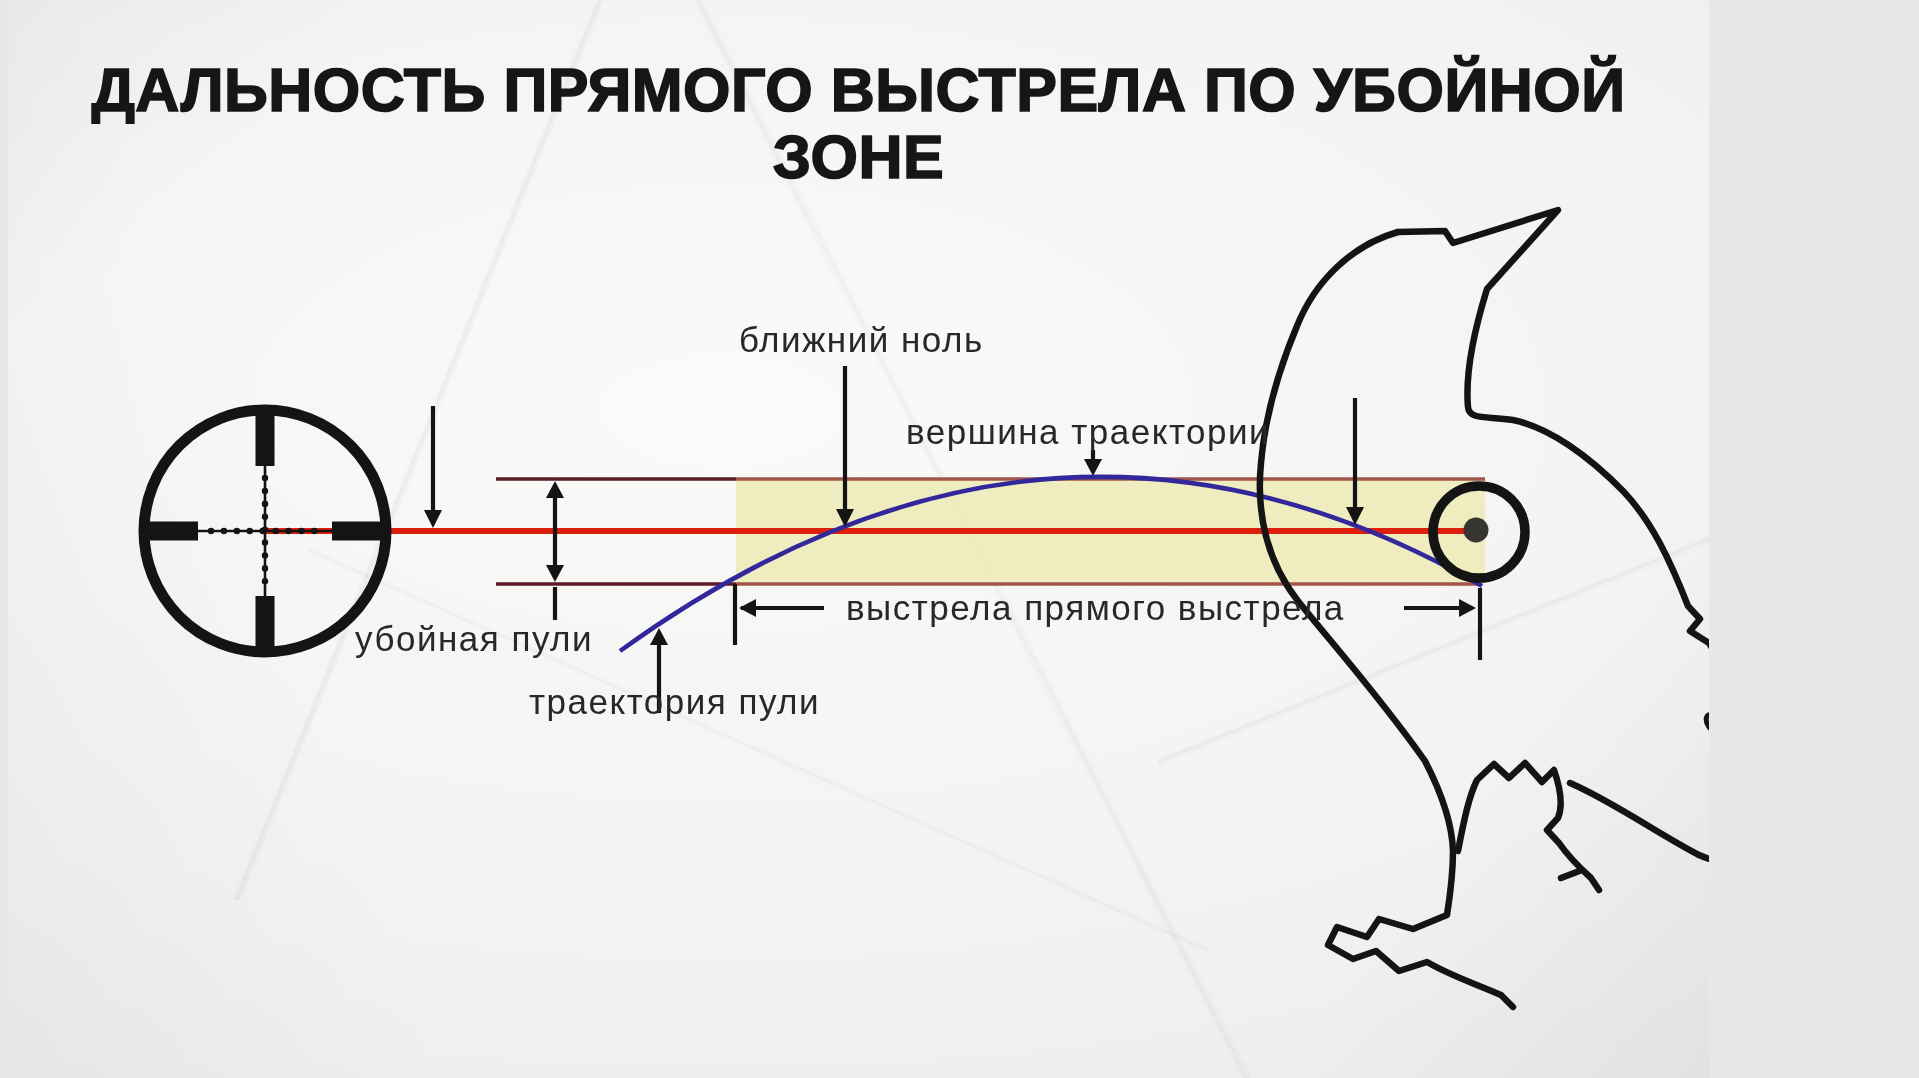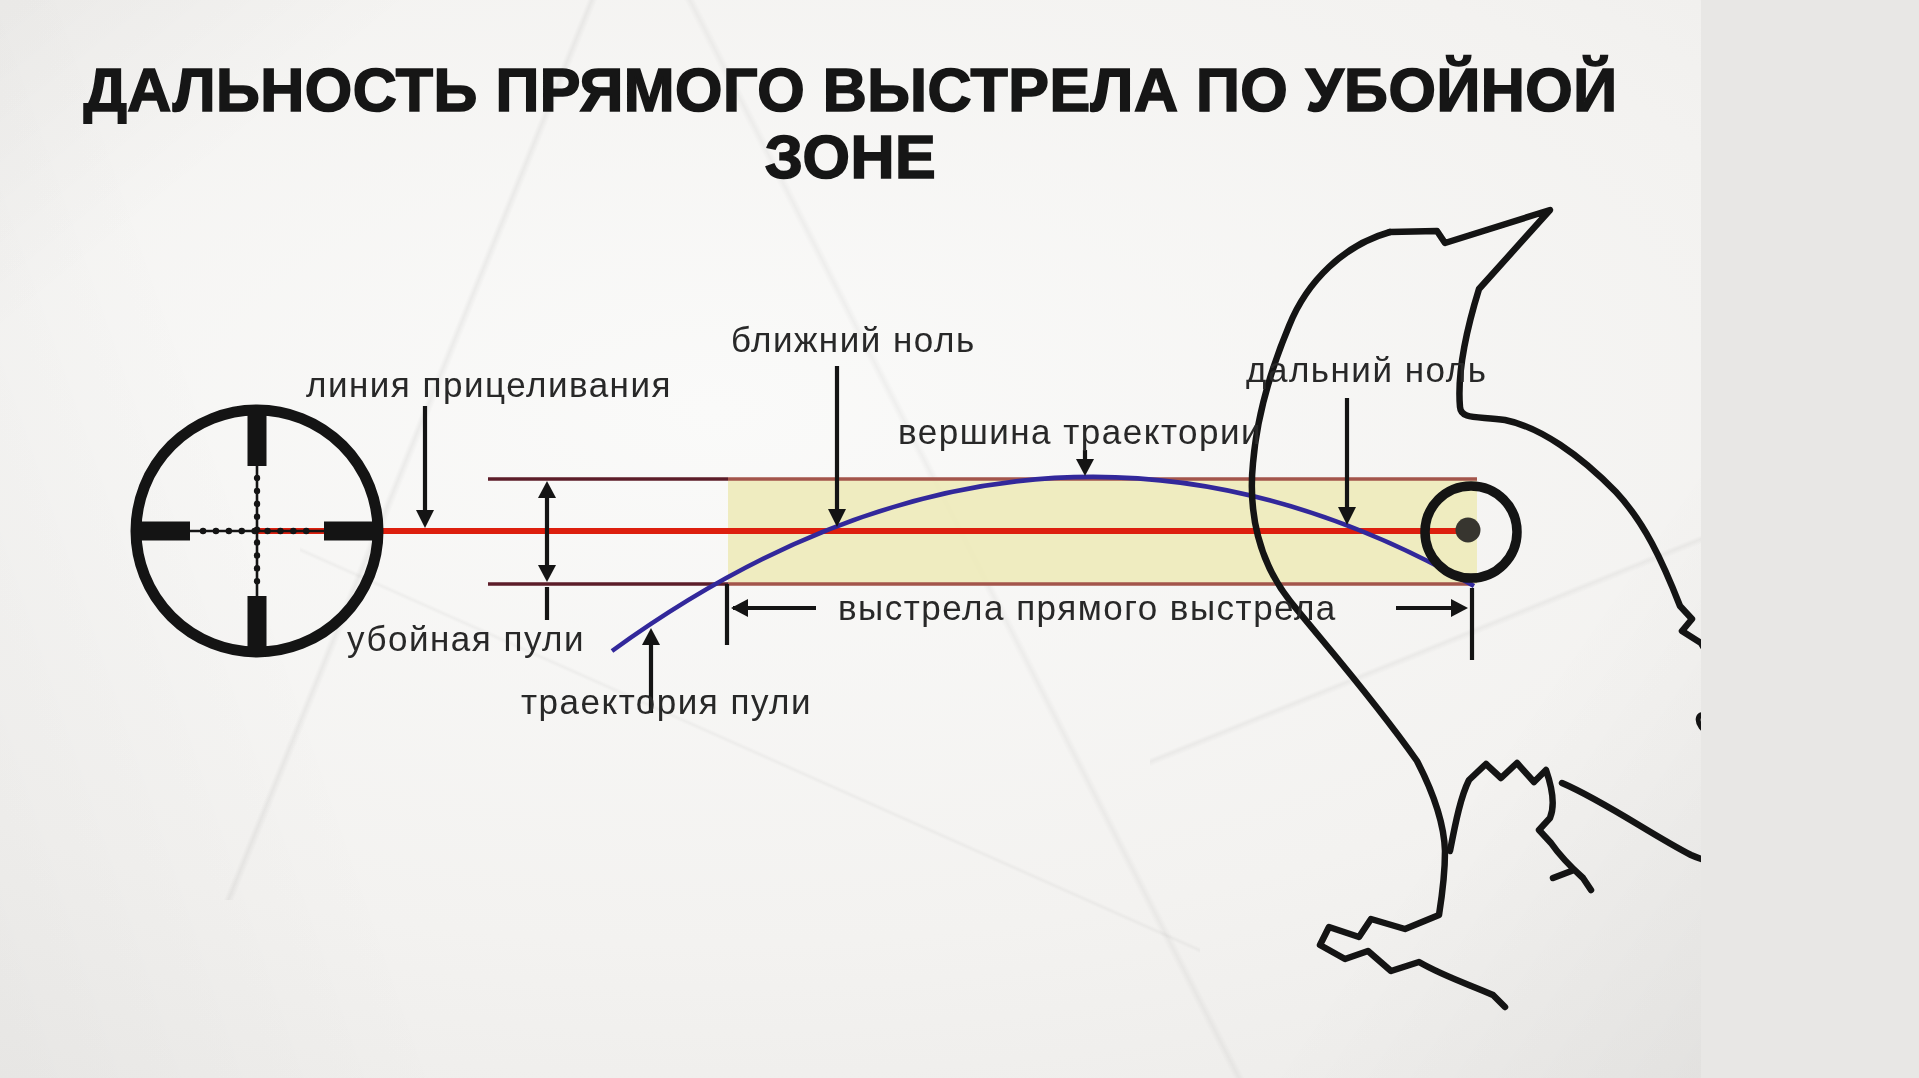--- a/index.html
+++ b/index.html
@@ -8,20 +8,21 @@
     font-family:"Liberation Sans",sans-serif;
     background:
       linear-gradient(112deg, rgba(0,0,0,0) 49.6%, rgba(0,0,0,.05) 50%, rgba(0,0,0,0) 50.5%) 0 0/820px 900px no-repeat,
       linear-gradient(63deg,  rgba(0,0,0,0) 49.6%, rgba(0,0,0,.04) 50%, rgba(0,0,0,0) 50.4%) 520px 0/900px 1100px no-repeat,
       linear-gradient(158deg, rgba(0,0,0,0) 49.7%, rgba(0,0,0,.045) 50%, rgba(0,0,0,0) 50.4%) 1150px 100px/800px 1000px no-repeat,
       linear-gradient(24deg,  rgba(0,0,0,0) 49.7%, rgba(0,0,0,.035) 50%, rgba(0,0,0,0) 50.3%) 300px 400px/900px 700px no-repeat,
       linear-gradient(141deg, rgba(0,0,0,.035) 0%, rgba(0,0,0,0) 14%),
       linear-gradient(305deg, rgba(0,0,0,.045) 0%, rgba(0,0,0,0) 18%),
       linear-gradient(71deg,  rgba(0,0,0,.03) 0%, rgba(0,0,0,0) 22%),
       radial-gradient(120% 90% at 42% 38%, #fafaf9 0%, #f3f2f0 55%, #e9e8e6 100%);
+    margin-left: 8px;
   }
   .title{
     position:absolute;left:0;right:0;top:57px;text-align:center;
     font-size:61px;font-weight:bold;letter-spacing:.5px;line-height:1.1;
     -webkit-text-stroke:1.6px currentColor;
   }
   .lbl{
     position:absolute;font-size:35px;letter-spacing:1.5px;line-height:1.05;white-space:nowrap;
   }
   svg{position:absolute;left:0;top:0;}
@@ -121,21 +122,19 @@
     </g>
 
     <g>
       <circle cx="1471" cy="532" r="46" fill="none" stroke-width="9.5" stroke="#141414"></circle>
       <circle cx="1468" cy="530" r="12.5" stroke="none" fill="#37352f"></circle>
     </g>
   </svg>
 
   <div class="title" style="color: rgb(22, 22, 22);">ДАЛЬНОСТЬ ПРЯМОГО ВЫСТРЕЛА ПО УБОЙНОЙ ЗОНЕ</div>
 
-  <div class="lbl" style="left: 306px; top: 367px; color: rgb(40, 40, 40);">линия прицеливания</div>
   <div class="lbl" style="left: 731px; top: 322px; color: rgb(40, 40, 40); text-align: center;">ближний ноль</div>
   <div class="lbl" style="left: 898px; top: 414px; color: rgb(40, 40, 40);">вершина траектории</div>
-  <div class="lbl" style="left: 1246px; top: 352px; color: rgb(40, 40, 40);">дальний ноль</div>
   <div class="lbl" style="left: 347px; top: 621px; color: rgb(40, 40, 40);">убойная пули</div>
   <div class="lbl" style="left: 521px; top: 684px; color: rgb(40, 40, 40);">траектория пули</div>
   <div class="lbl" style="left: 838px; top: 590px; color: rgb(40, 40, 40);">выстрела прямого выстрела</div>
 
 </div>
 
 </body></html>

